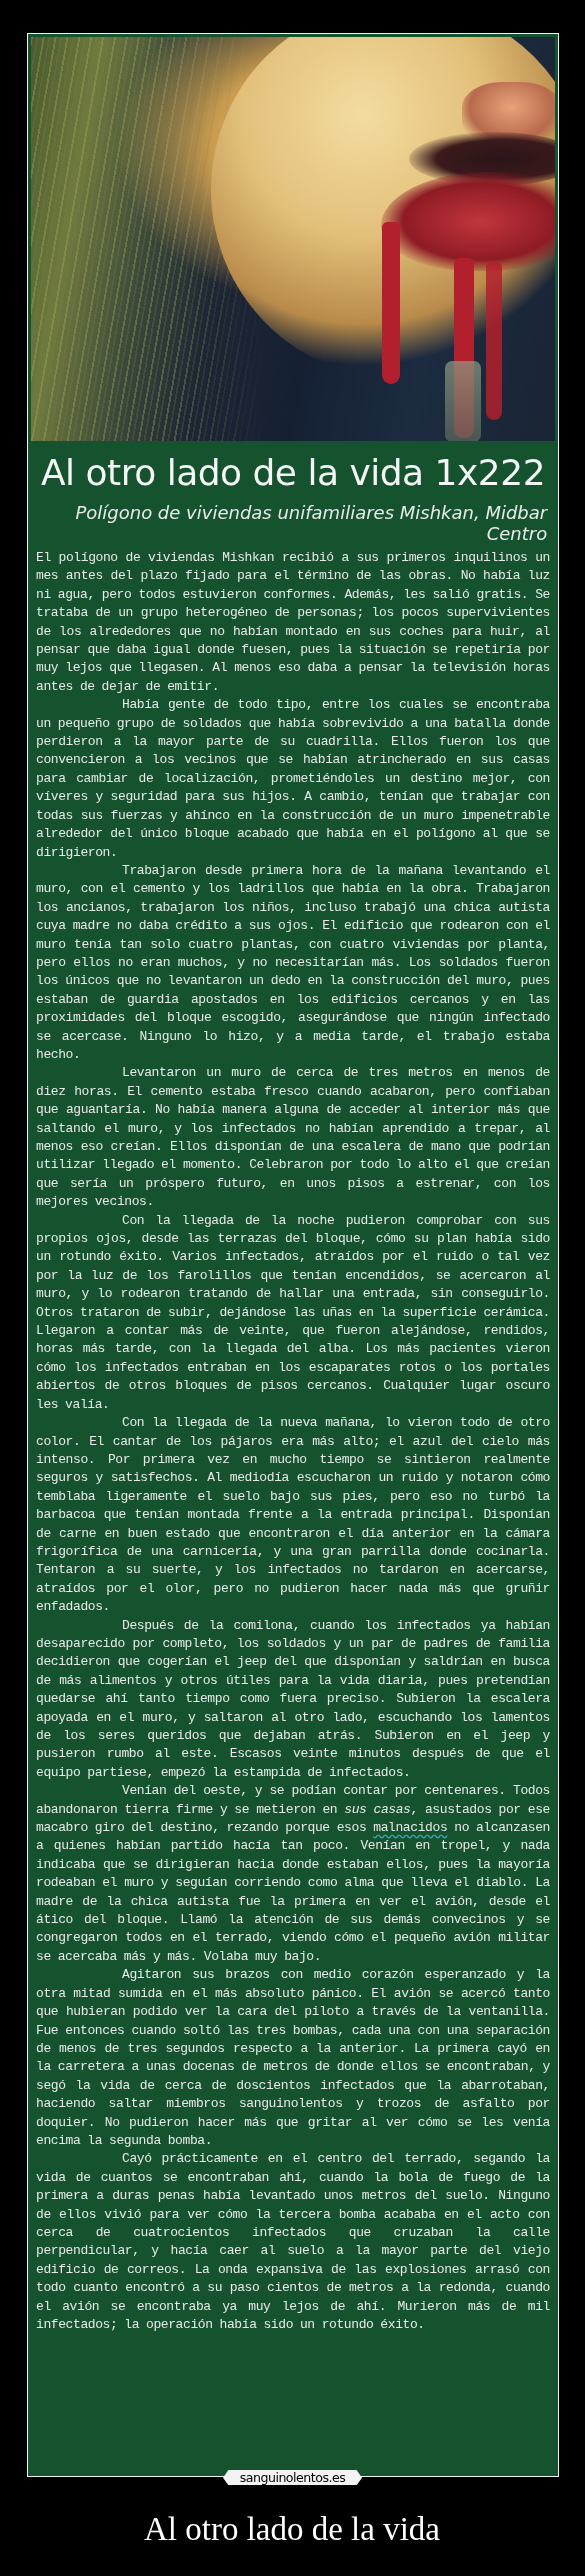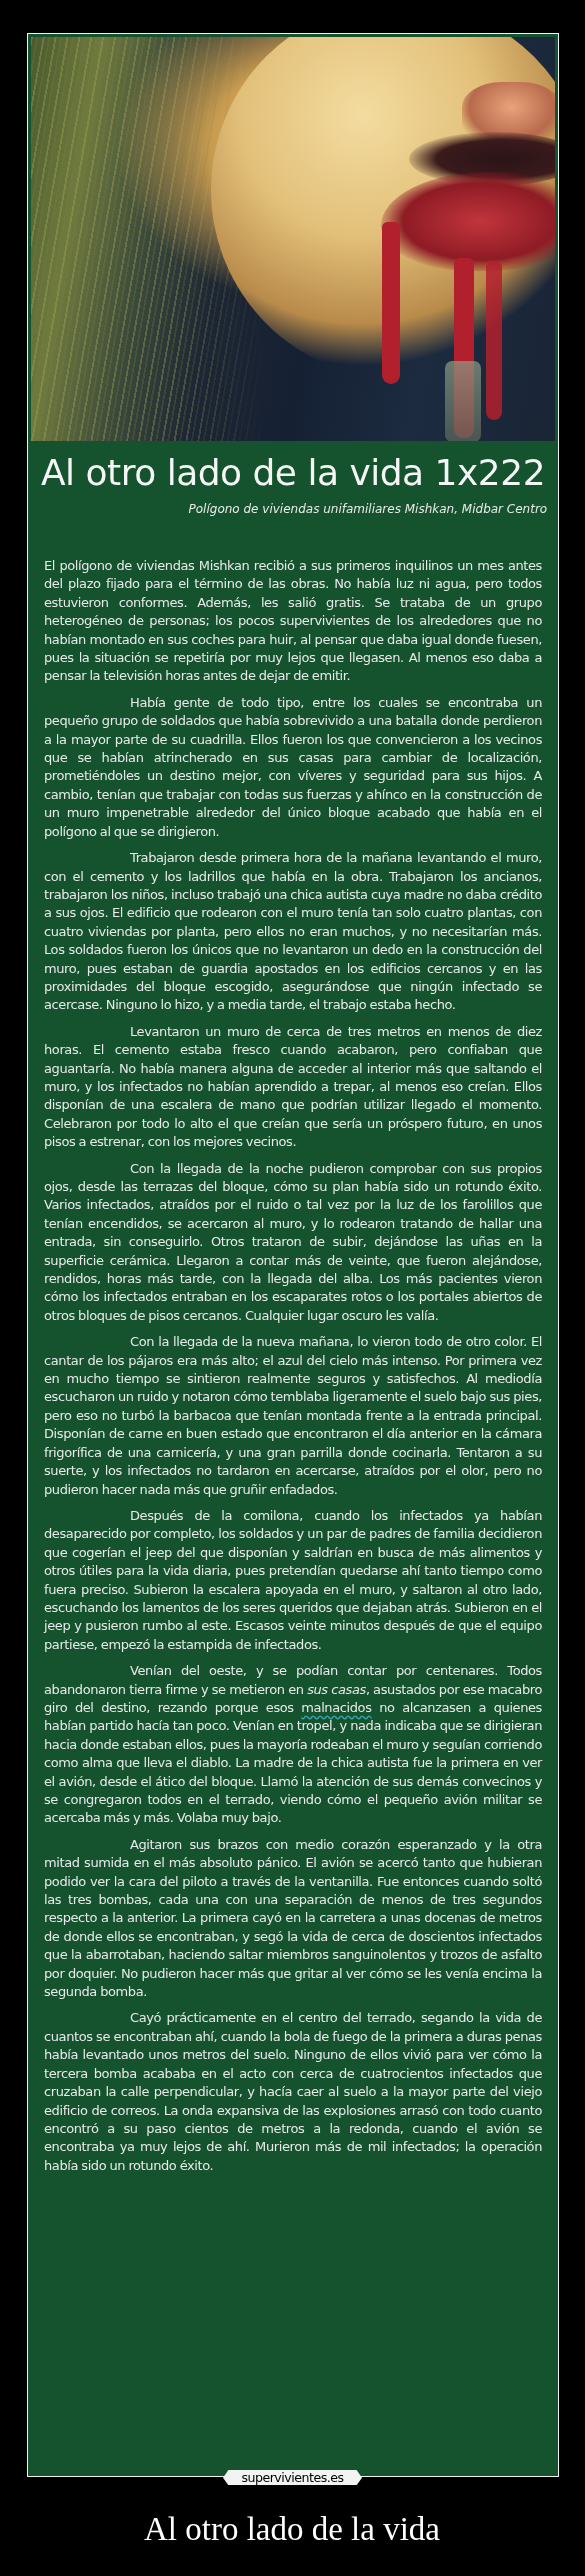--- a/index.html
+++ b/index.html
@@ -42,30 +42,30 @@
     background: linear-gradient(180deg, #8f9d84, #5c6a5e);
     opacity: 0.7;
   }
   .title {
     position: absolute; left: 0; top: 418px; width: 530px; text-align: center;
     color: #f5f5f5; font-family: "DejaVu Sans", sans-serif; font-size: 36px; letter-spacing: -0.5px;
     font-weight: normal;
   }
   .subtitle {
     position: absolute; right: 10.8px; width: 505px; text-align: right; color: #eaeaea;
-    font-family: "DejaVu Sans", sans-serif; font-style: italic; font-size: 12px;
+    font-family: "DejaVu Sans", sans-serif; font-style: italic; font-size: 18px;
   }
   .sub1 { top: 468px; }
   .sub2 { top: 487px; }
   .story {
     position: absolute; left: 8px; top: 515px; width: 514px;
     color: #e9e9e9; font-family: "DejaVu Sans", sans-serif; font-size: 13px; line-height: 18.4px;
     text-align: justify; letter-spacing: -0.4px; word-spacing: -0.5px;
   }
-  .story p { margin: 8px; }
+  .story p { margin: 0; font-family: Liberation Mono, monospace; }
   .story p.indent { text-indent: 86px; }
   .story em { font-style: italic; }
   .story .spell { text-decoration: underline wavy #3aa6b6; text-underline-offset: 2.7px; }
   .watermark {
     position: absolute; left: 223px; top: 2470px; width: 139px; height: 15.3px;
     background: #f3f3f3; color: #000; text-align: center;
     font-family: "DejaVu Sans", sans-serif; font-size: 12.6px; line-height: 15.3px; letter-spacing: -0.5px;
     clip-path: polygon(5.4px 0, calc(100% - 5.4px) 0, 100% 50%, calc(100% - 5.4px) 100%, 5.4px 100%, 0 50%);
   }
   .caption {
@@ -99,15 +99,15 @@
     <p class="indent">Levantaron un muro de cerca de tres metros en menos de diez horas. El cemento estaba fresco cuando acabaron, pero confiaban que aguantaría. No había manera alguna de acceder al interior más que saltando el muro, y los infectados no habían aprendido a trepar, al menos eso creían. Ellos disponían de una escalera de mano que podrían utilizar llegado el momento. Celebraron por todo lo alto el que creían que sería un próspero futuro, en unos pisos a estrenar, con los mejores vecinos.</p>
     <p class="indent">Con la llegada de la noche pudieron comprobar con sus propios ojos, desde las terrazas del bloque, cómo su plan había sido un rotundo éxito. Varios infectados, atraídos por el ruido o tal vez por la luz de los farolillos que tenían encendidos, se acercaron al muro, y lo rodearon tratando de hallar una entrada, sin conseguirlo. Otros trataron de subir, dejándose las uñas en la superficie cerámica. Llegaron a contar más de veinte, que fueron alejándose, rendidos, horas más tarde, con la llegada del alba. Los más pacientes vieron cómo los infectados entraban en los escaparates rotos o los portales abiertos de otros bloques de pisos cercanos. Cualquier lugar oscuro les valía.</p>
     <p class="indent">Con la llegada de la nueva mañana, lo vieron todo de otro color. El cantar de los pájaros era más alto; el azul del cielo más intenso. Por primera vez en mucho tiempo se sintieron realmente seguros y satisfechos. Al mediodía escucharon un ruido y notaron cómo temblaba ligeramente el suelo bajo sus pies, pero eso no turbó la barbacoa que tenían montada frente a la entrada principal. Disponían de carne en buen estado que encontraron el día anterior en la cámara frigorífica de una carnicería, y una gran parrilla donde cocinarla. Tentaron a su suerte, y los infectados no tardaron en acercarse, atraídos por el olor, pero no pudieron hacer nada más que gruñir enfadados.</p>
     <p class="indent">Después de la comilona, cuando los infectados ya habían desaparecido por completo, los soldados y un par de padres de familia decidieron que cogerían el jeep del que disponían y saldrían en busca de más alimentos y otros útiles para la vida diaria, pues pretendían quedarse ahí tanto tiempo como fuera preciso. Subieron la escalera apoyada en el muro, y saltaron al otro lado, escuchando los lamentos de los seres queridos que dejaban atrás. Subieron en el jeep y pusieron rumbo al este. Escasos veinte minutos después de que el equipo partiese, empezó la estampida de infectados.</p>
     <p class="indent"><span>Venían del oeste, y se podían contar por centenares. Todos abandonaron tierra firme y se metieron en </span><em>sus casas</em><span>, asustados por ese macabro giro del destino, rezando porque esos </span><span class="spell">malnacidos</span><span> no alcanzasen a quienes habían partido hacía tan poco. Venían en tropel, y nada indicaba que se dirigieran hacia donde estaban ellos, pues la mayoría rodeaban el muro y seguían corriendo como alma que lleva el diablo. La madre de la chica autista fue la primera en ver el avión, desde el ático del bloque. Llamó la atención de sus demás convecinos y se congregaron todos en el terrado, viendo cómo el pequeño avión militar se acercaba más y más. Volaba muy bajo.</span></p>
     <p class="indent">Agitaron sus brazos con medio corazón esperanzado y la otra mitad sumida en el más absoluto pánico. El avión se acercó tanto que hubieran podido ver la cara del piloto a través de la ventanilla. Fue entonces cuando soltó las tres bombas, cada una con una separación de menos de tres segundos respecto a la anterior. La primera cayó en la carretera a unas docenas de metros de donde ellos se encontraban, y segó la vida de cerca de doscientos infectados que la abarrotaban, haciendo saltar miembros sanguinolentos y trozos de asfalto por doquier. No pudieron hacer más que gritar al ver cómo se les venía encima la segunda bomba.</p>
     <p class="indent">Cayó prácticamente en el centro del terrado, segando la vida de cuantos se encontraban ahí, cuando la bola de fuego de la primera a duras penas había levantado unos metros del suelo. Ninguno de ellos vivió para ver cómo la tercera bomba acababa en el acto con cerca de cuatrocientos infectados que cruzaban la calle perpendicular, y hacía caer al suelo a la mayor parte del viejo edificio de correos. La onda expansiva de las explosiones arrasó con todo cuanto encontró a su paso cientos de metros a la redonda, cuando el avión se encontraba ya muy lejos de ahí. Murieron más de mil infectados; la operación había sido un rotundo éxito.</p>
   </div>
 </div>
 
-<div class="watermark">supervivientes.es</div>
+<div class="watermark">sanguinolentos.es</div>
 <div class="caption">Al otro lado de la vida</div>
 
 
 </body></html>

